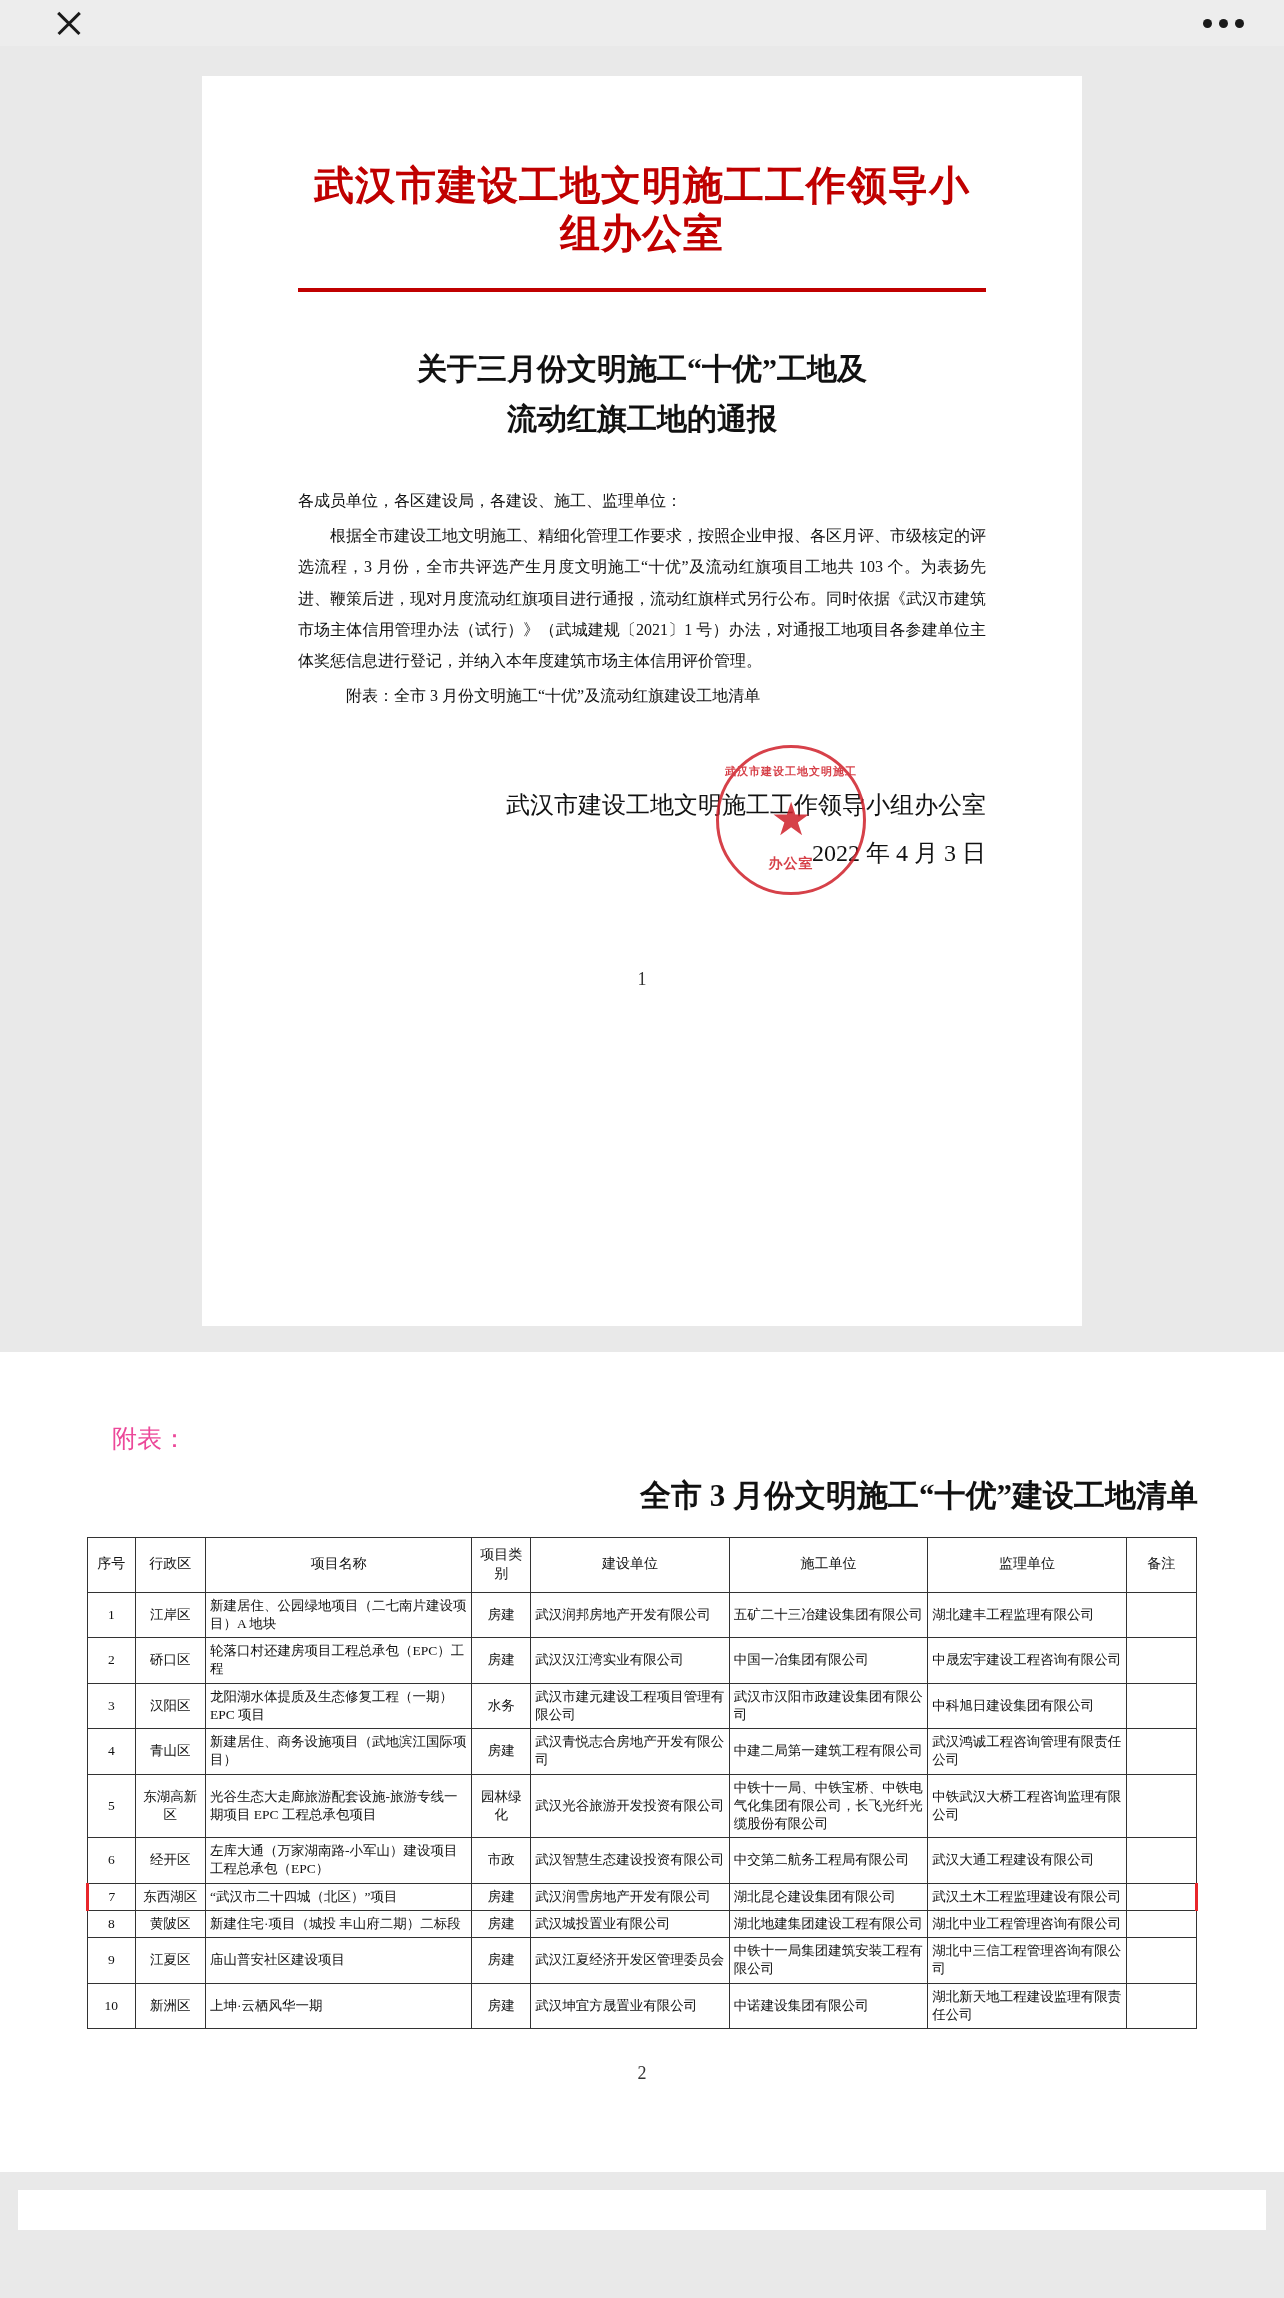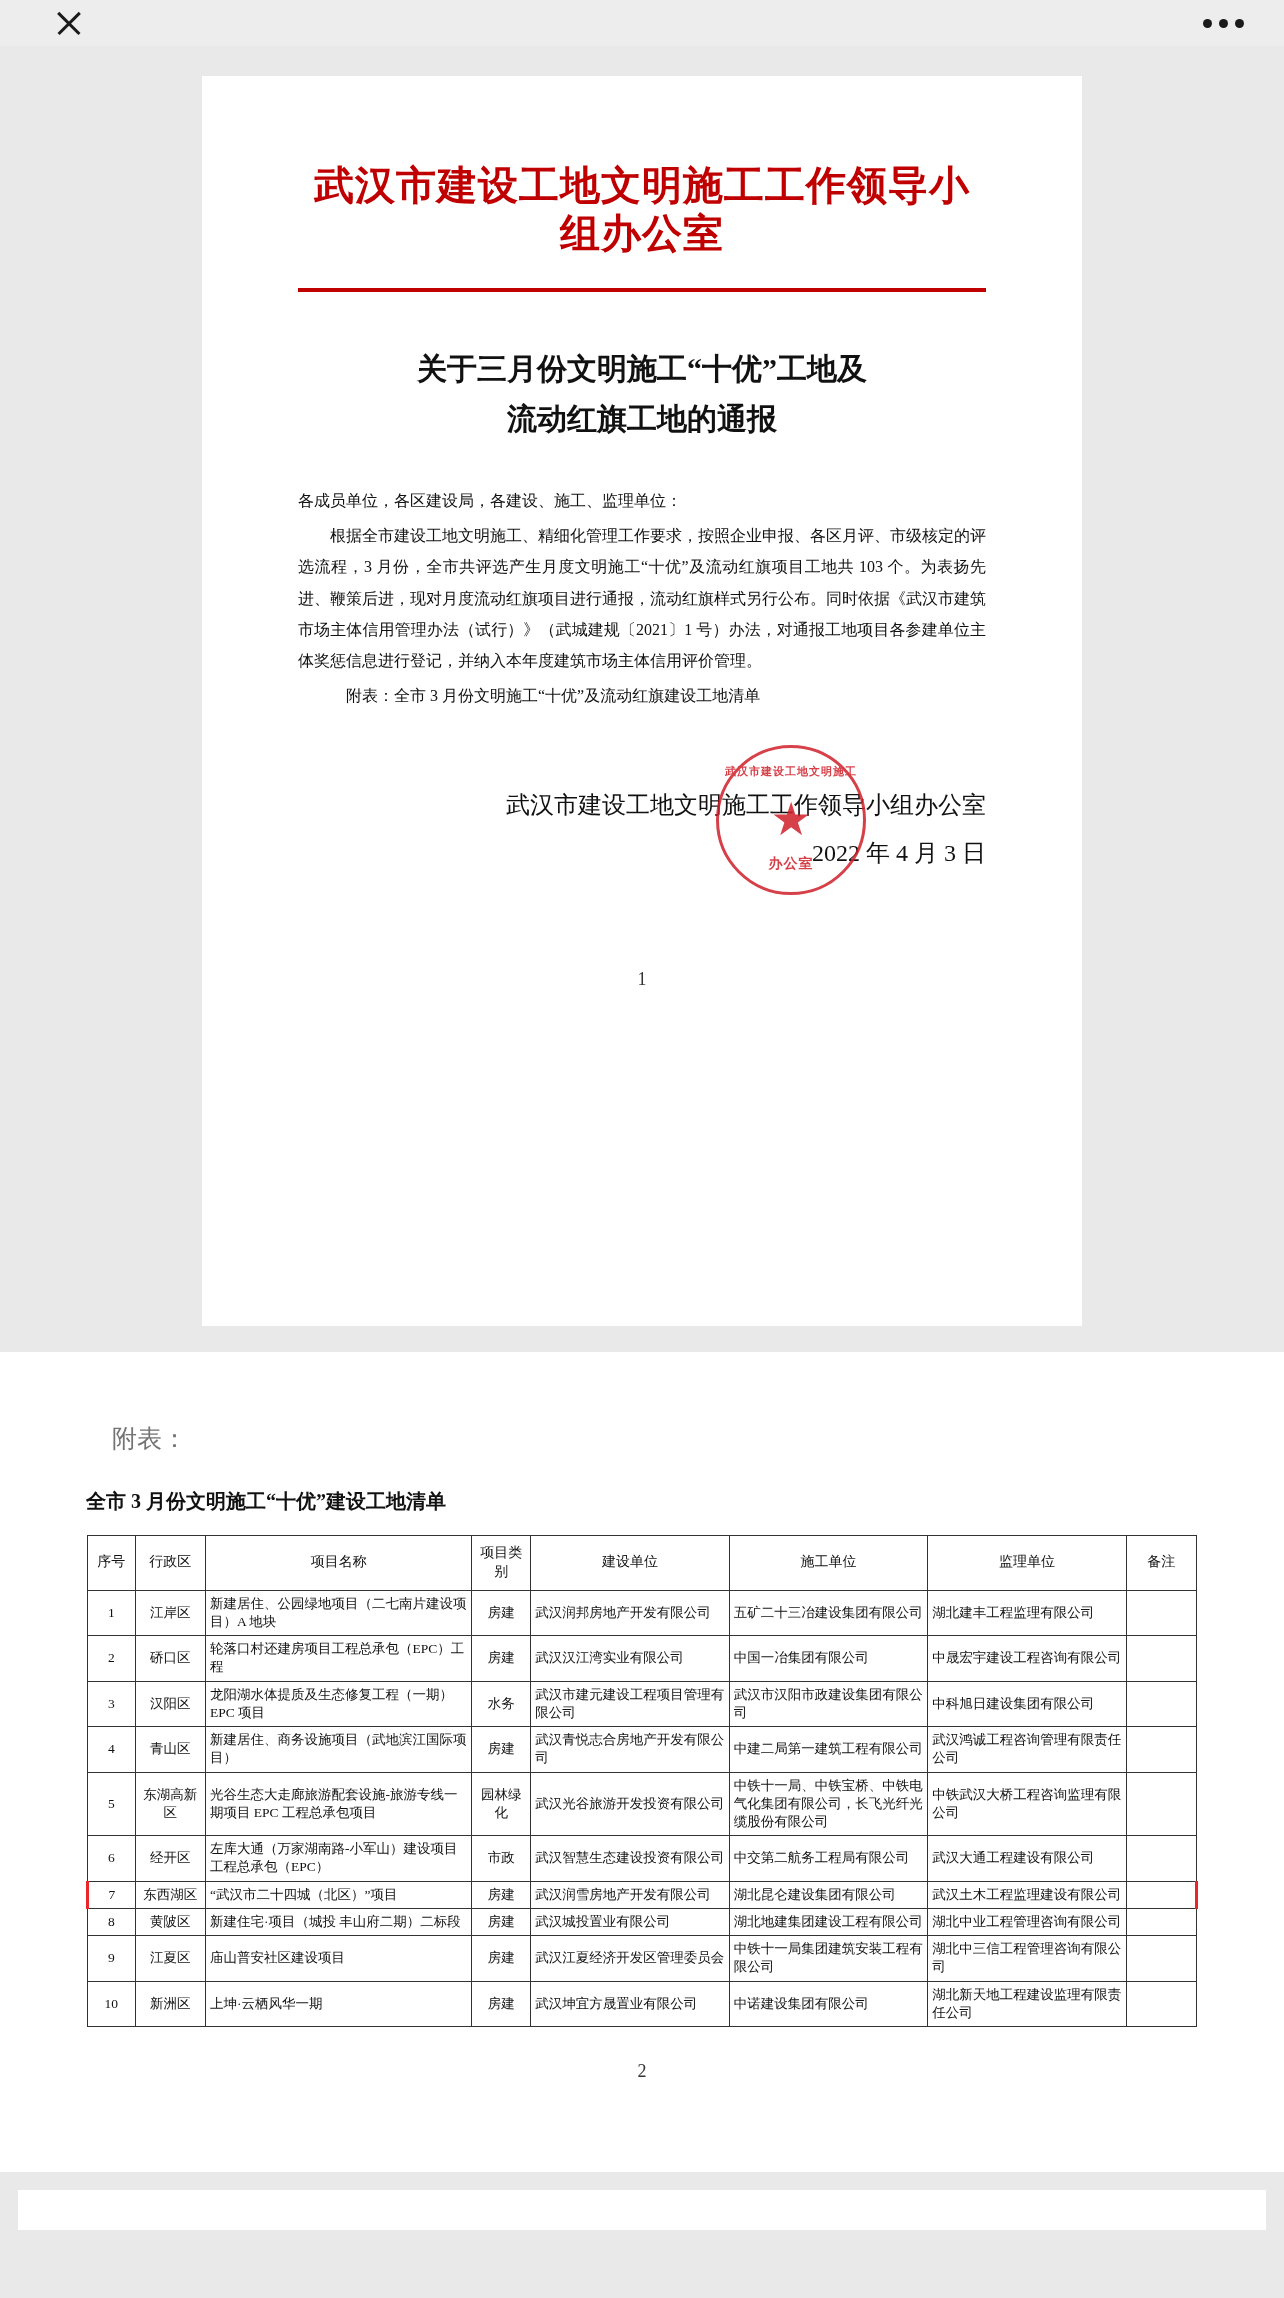--- a/index.html
+++ b/index.html
@@ -149,26 +149,26 @@
   .gap { height: 18px; background: #e9e9e9; }
   .sheet2 {
     width: 1248px;
     margin: 0 auto;
     background: #fff;
     padding: 60px 68px 30px 68px;
     min-height: 820px;
   }
   .attach-label {
     font-size: 25px;
-    color: #737373;
-    margin: 10px 0 33px 26px;
+    color: #ec4899;
+    margin: 10px 0 20px 26px;
   }
   .table-title {
-    text-align: left;
-    font-size: 20px;
+    text-align: right;
+    font-size: 31px;
     font-weight: bold;
     color: #111;
     margin: 0 0 20px 0;
   }
   table.list {
     border-collapse: collapse;
     width: 100%;
     table-layout: fixed;
     font-size: 13.5px;
     color: #111;

